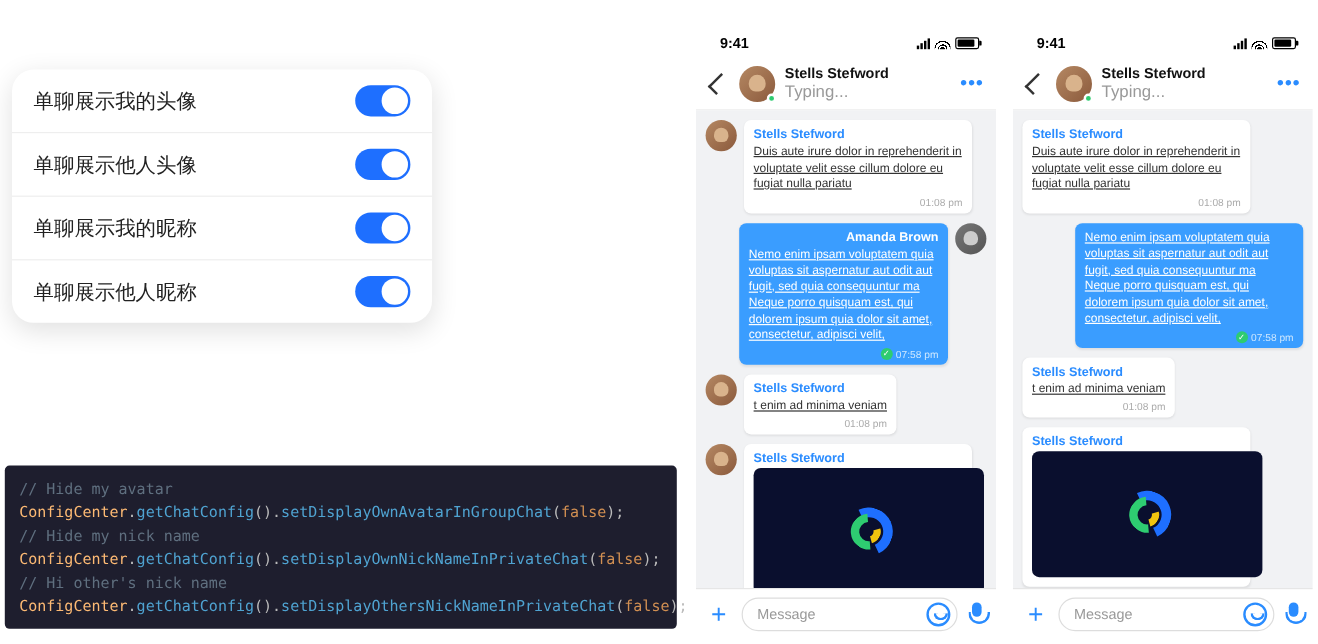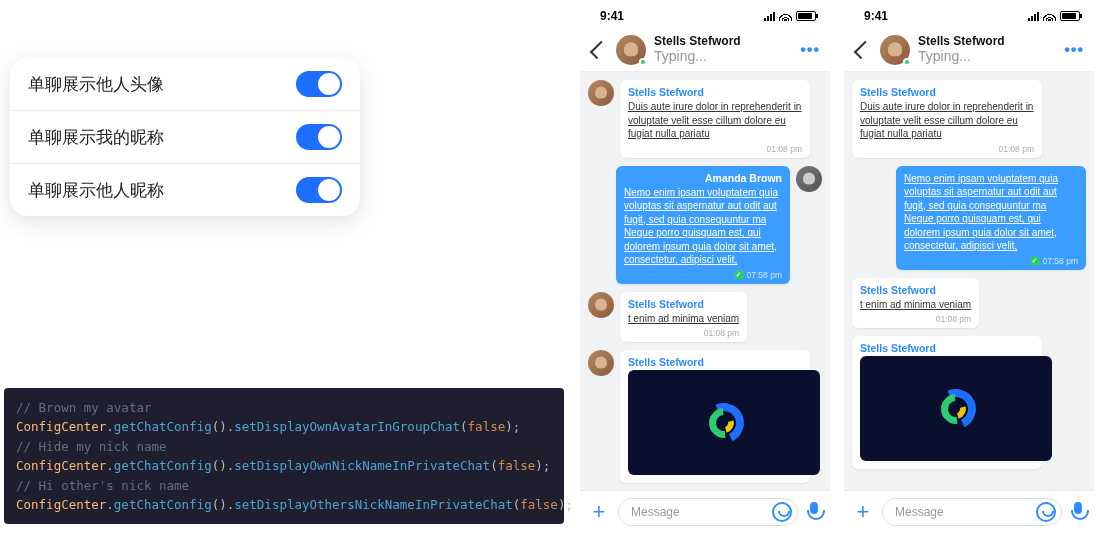--- a/index.html
+++ b/index.html
@@ -101,20 +101,21 @@
 
   .statusbar {
     height: 24px;
     display: flex;
     align-items: center;
     justify-content: space-between;
     padding: 0 14px 0 20px;
     font-size: 12px;
     font-weight: 600;
     color: #000;
+    margin-top: 20px;
   }
   .status-icons { display: flex; gap: 4px; align-items: center; }
   .sig-bars { display:flex; gap:1px; align-items:flex-end; height:10px;}
   .sig-bars span{ width:2px; background:#000; display:block;}
   .sig-bars span:nth-child(1){height:3px;}
   .sig-bars span:nth-child(2){height:5px;}
   .sig-bars span:nth-child(3){height:7px;}
   .sig-bars span:nth-child(4){height:9px;}
   .wifi {
     width: 13px; height: 10px;
@@ -312,35 +313,39 @@
     border:2px solid #2a8cff;border-top:none;border-radius:0 0 10px 10px;
   }
 </style>
 </head>
 <body>
 
 <div class="left-col">
 
   <div class="settings-card">
     <div class="settings-row">
+      <span class="settings-label">单聊展示我的头像</span>
+      <div class="toggle"></div>
+    </div>
+    <div class="settings-row">
       <span class="settings-label">单聊展示他人头像</span>
       <div class="toggle"></div>
     </div>
     <div class="settings-row">
       <span class="settings-label">单聊展示我的昵称</span>
       <div class="toggle"></div>
     </div>
     <div class="settings-row">
       <span class="settings-label">单聊展示他人昵称</span>
       <div class="toggle"></div>
     </div>
   </div>
 </div>
 
-<div class="code-block"><span class="cmt">// Brown my avatar</span>
+<div class="code-block"><span class="cmt">// Hide my avatar</span>
 <span class="cls">ConfigCenter</span><span class="p">.</span><span class="mth">getChatConfig</span><span class="p">().</span><span class="mth">setDisplayOwnAvatarInGroupChat</span><span class="p">(</span><span class="arg">false</span><span class="p">);</span>
 <span class="cmt">// Hide my nick name</span>
 <span class="cls">ConfigCenter</span><span class="p">.</span><span class="mth">getChatConfig</span><span class="p">().</span><span class="mth">setDisplayOwnNickNameInPrivateChat</span><span class="p">(</span><span class="arg">false</span><span class="p">);</span>
 <span class="cmt">// Hi other's nick name</span>
 <span class="cls">ConfigCenter</span><span class="p">.</span><span class="mth">getChatConfig</span><span class="p">().</span><span class="mth">setDisplayOthersNickNameInPrivateChat</span><span class="p">(</span><span class="arg">false</span><span class="p">);</span></div>
 
 <div class="phone phoneA">
   <div class="statusbar">
     <span>9:41</span>
     <div class="status-icons">

